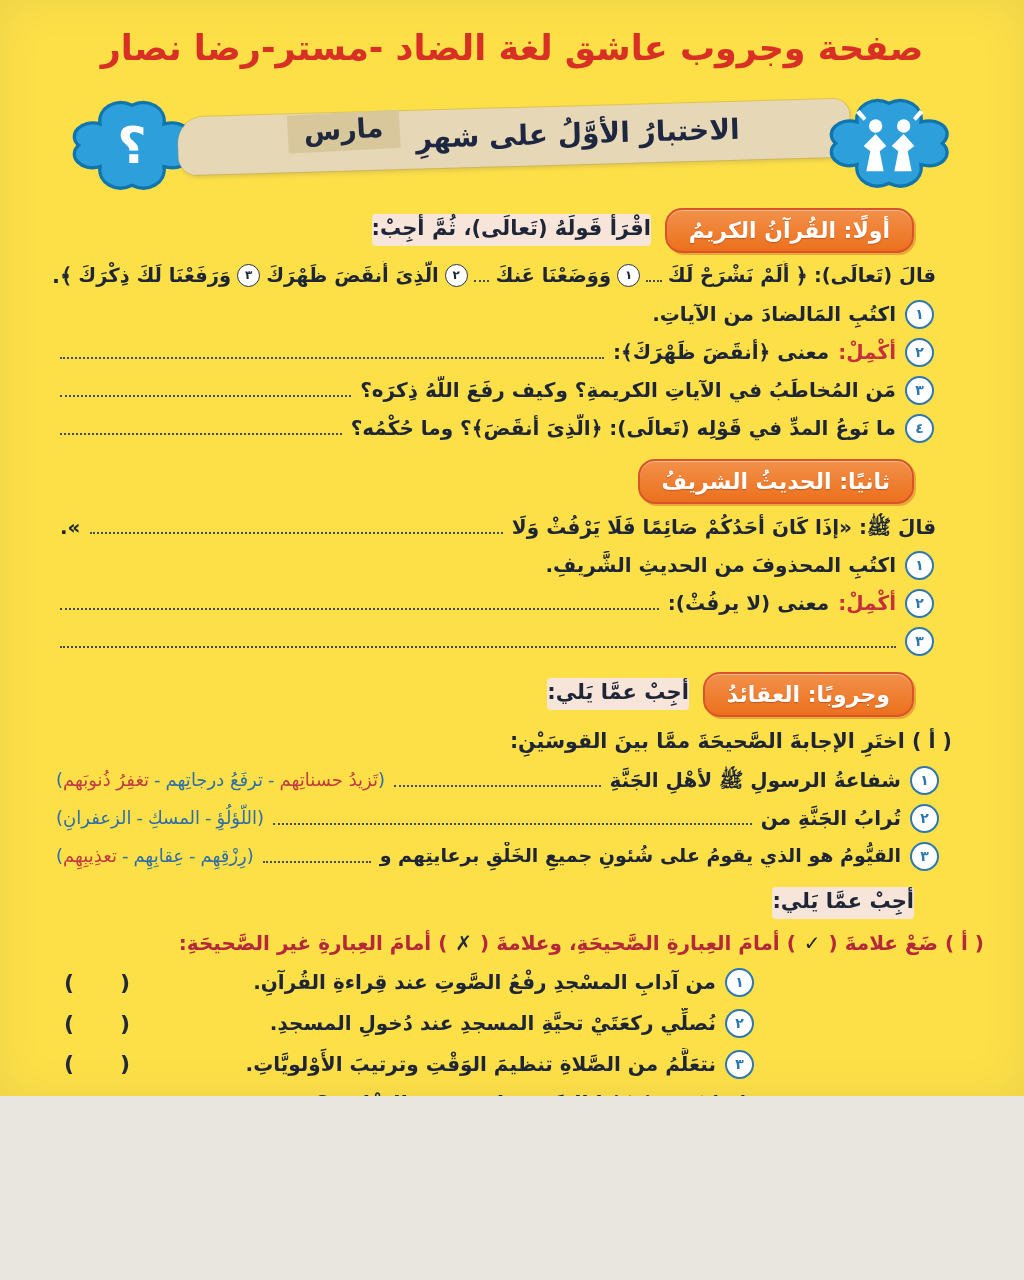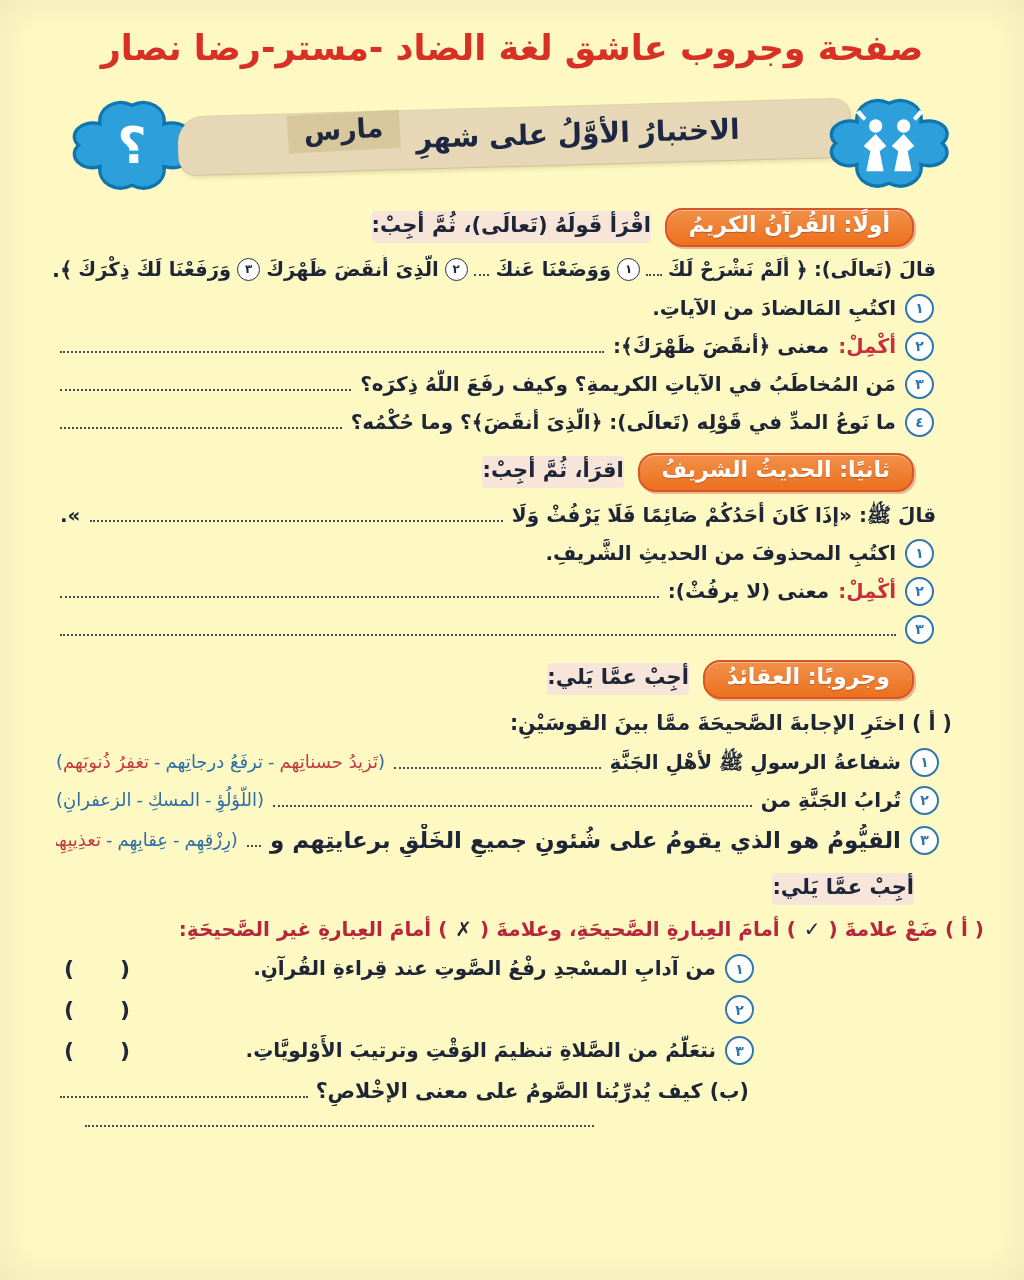--- a/index.html
+++ b/index.html
@@ -1,18 +1,18 @@
 <!DOCTYPE html>
 <html lang="ar" dir="rtl"><head>
 <meta charset="utf-8">
 <style>
   html,body{margin:0;padding:0;background:#e9e6e0;}
   .page{
-    position:relative;width:1024px;height:1280px;overflow:hidden;
-    background:#fef9c3;margin:0 auto;direction:rtl;
+    position:relative;width:1024px;height:1096px;overflow:hidden;
+    background:#fde047;margin:0 auto;direction:rtl;
     font-family:"DejaVu Sans",sans-serif;color:#1d2536;
     box-shadow:inset 0 0 40px rgba(120,110,95,.12);
   }
   .content{padding:0 30px;}
 
   
   .watermark{
     margin-top:26px;text-align:center;color:#d93025;
     font-size:35px;font-weight:bold;letter-spacing:0;line-height:1.3;
   }
@@ -33,21 +33,21 @@
   }
   .orn{position:absolute;top:2px;}
   .orn.left{left:22px;}
   .orn.right{right:26px;top:0;}
 
   
   .sec-head{display:flex;align-items:center;gap:14px;margin:16px 80px 8px 30px;direction:rtl;}
   .badge{
     background:linear-gradient(180deg,#f2914a,#ec701d);
     color:#fff;font-size:22px;font-weight:bold;white-space:nowrap;
-    padding:2px 22px 8px;border-radius:17px;
+    padding:8px 22px 8px;border-radius:17px;
     border:2px solid #d8542a;
     box-shadow:2px 2px 0 rgba(205,60,30,.35), inset 0 1px 0 rgba(255,255,255,.4);
     text-shadow:0 1px 1px rgba(140,50,10,.45);
   }
   .instr{
     background:#f7e5da;color:#1d2536;font-size:21px;font-weight:bold;
     padding:2px 0 6px;border-radius:4px;white-space:nowrap;
   }
 
   
@@ -162,21 +162,20 @@
       <span class="dots"></span>
     </div>
     <div class="row">
       <span class="qnum">٤</span>
       <span class="qtext">ما نَوعُ المدِّ في قَوْلِه (تَعالَى): ﴿الَّذِىَ أَنقَضَ﴾؟ وما حُكْمُه؟</span>
       <span class="dots"></span>
     </div>
 
     <div class="sec-head">
       <span class="badge">ثانيًا: الحديثُ الشريفُ</span>
-      <span class="instr">اقرَأ، ثُمَّ أجِبْ:</span>
     </div>
 
     <div class="row" style="margin-right:58px;">
       <span class="qtext">قالَ ﷺ: «إذَا كَانَ أَحَدُكُمْ صَائِمًا فَلَا يَرْفُثْ وَلَا</span>
       <span class="dots"></span>
       <span class="qtext">».</span>
     </div>
 
     <div class="row">
       <span class="qnum">١</span>
@@ -211,21 +210,21 @@
 
     <div class="row" style="margin-right:55px;margin-left:26px;">
       <span class="qnum">٢</span>
       <span class="qtext">تُرابُ الجَنَّةِ من</span>
       <span class="dots"></span>
       <span class="choices"><span>(</span><span>اللُّؤلُؤِ</span><span class="cd">-</span><span>المسكِ</span><span class="cd">-</span><span>الزعفرانِ</span><span>)</span></span>
     </div>
 
     <div class="row" style="margin-right:55px;margin-left:26px;">
       <span class="qnum">٣</span>
-      <span class="qtext" style="font-size:23px;text-align:center;">القيُّومُ هو الذي يقومُ على شُئونِ جميعِ الخَلْقِ برعايتِهم و</span>
+      <span class="qtext" style="font-size:19px;text-align:center;">القيُّومُ هو الذي يقومُ على شُئونِ جميعِ الخَلْقِ برعايتِهم و</span>
       <span class="dots"></span>
       <span class="choices"><span>(</span><span>رِزْقِهِم</span><span class="cd">-</span><span>عِقابِهِم</span><span class="cd">-</span><span class="c-red">تعذِيبِهِم</span><span>)</span></span>
     </div>
 
 
     <div class="sec-head">
       <span class="instr">أجِبْ عمَّا يَلي:</span>
     </div>
 
     <div class="part red">
@@ -237,20 +236,21 @@
     </div>
 
     <div class="row s4row">
       <span class="qnum">١</span>
       <span class="qtext">من آدابِ المسْجدِ رفْعُ الصَّوتِ عند قِراءةِ القُرآنِ.</span>
       <span class="spacer"></span>
       <span class="slot">(&nbsp;&nbsp;&nbsp;&nbsp;&nbsp;&nbsp;)</span>
     </div>
     <div class="row s4row">
       <span class="qnum">٢</span>
+      <span class="qtext">نُصلِّي ركعَتَيْ تحيَّةِ المسجدِ عند دُخولِ المسجدِ.</span>
       <span class="spacer"></span>
       <span class="slot">(&nbsp;&nbsp;&nbsp;&nbsp;&nbsp;&nbsp;)</span>
     </div>
     <div class="row s4row">
       <span class="qnum">٣</span>
       <span class="qtext">نتعَلَّمُ من الصَّلاةِ تنظيمَ الوَقْتِ وترتيبَ الأَوْلويَّاتِ.</span>
       <span class="spacer"></span>
       <span class="slot">(&nbsp;&nbsp;&nbsp;&nbsp;&nbsp;&nbsp;)</span>
     </div>
 

